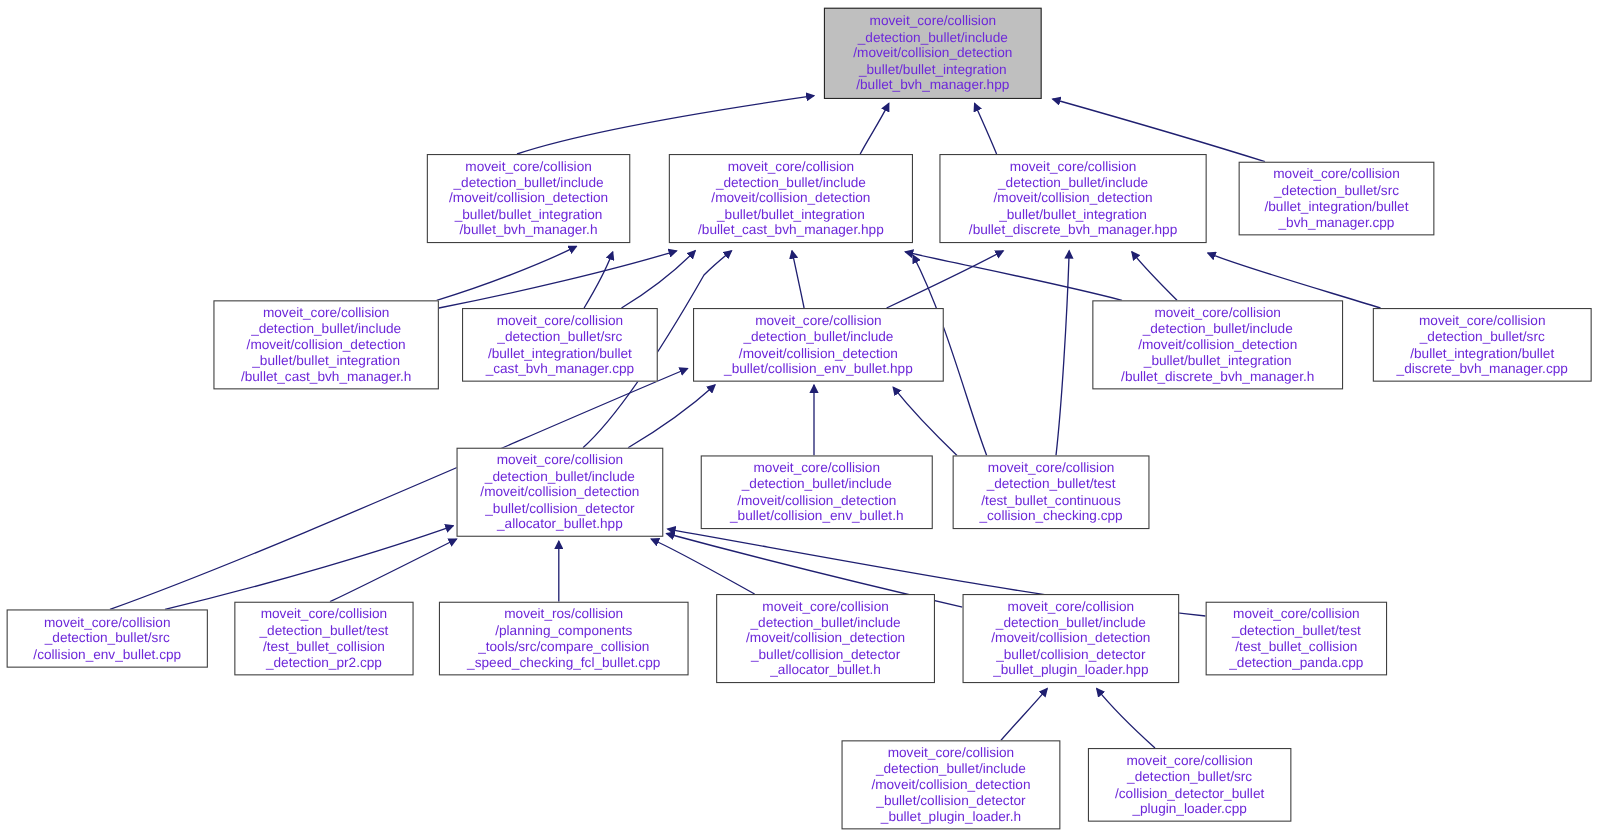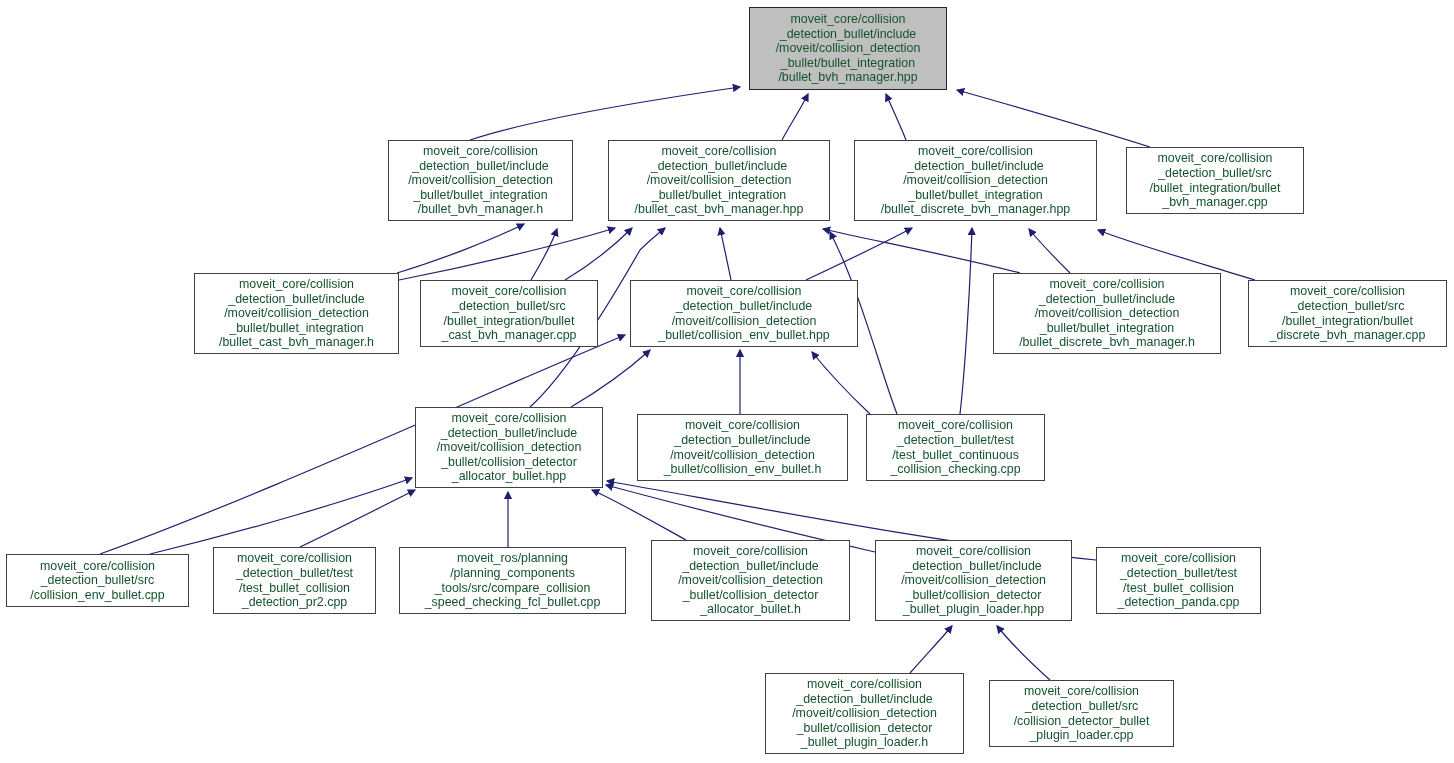--- a/index.html
+++ b/index.html
@@ -21,21 +21,21 @@
     top: 0;
     width: 1454px;
     height: 763px;
     pointer-events: none;
   }
   .graph-node {
     position: absolute;
     box-sizing: border-box;
     border: 1px solid #404040;
     background: #ffffff;
-    color: #14532d;
+    color: #6d28d9;
     display: flex;
     align-items: center;
     justify-content: center;
     text-align: center;
     font-size: 12.4px;
     line-height: 14.6px;
     white-space: pre;
     overflow: hidden;
     z-index: 2;
   }
@@ -142,21 +142,21 @@
 _detection_bullet/test
 /test_bullet_continuous
 _collision_checking.cpp</div>
     <div class="graph-node" style="left: 6px; top: 554px; width: 183px; height: 53px;">moveit_core/collision
 _detection_bullet/src
 /collision_env_bullet.cpp</div>
     <div class="graph-node" style="left: 213px; top: 547px; width: 163px; height: 67px;">moveit_core/collision
 _detection_bullet/test
 /test_bullet_collision
 _detection_pr2.cpp</div>
-    <div class="graph-node" style="left: 399px; top: 547px; width: 227px; height: 67px;">moveit_ros/planning
+    <div class="graph-node" style="left: 399px; top: 547px; width: 227px; height: 67px;">moveit_ros/collision
 /planning_components
 _tools/src/compare_collision
 _speed_checking_fcl_bullet.cpp</div>
     <div class="graph-node" style="left: 651px; top: 540px; width: 199px; height: 81px;">moveit_core/collision
 _detection_bullet/include
 /moveit/collision_detection
 _bullet/collision_detector
 _allocator_bullet.h</div>
     <div class="graph-node" style="left: 875px; top: 540px; width: 197px; height: 81px;">moveit_core/collision
 _detection_bullet/include

